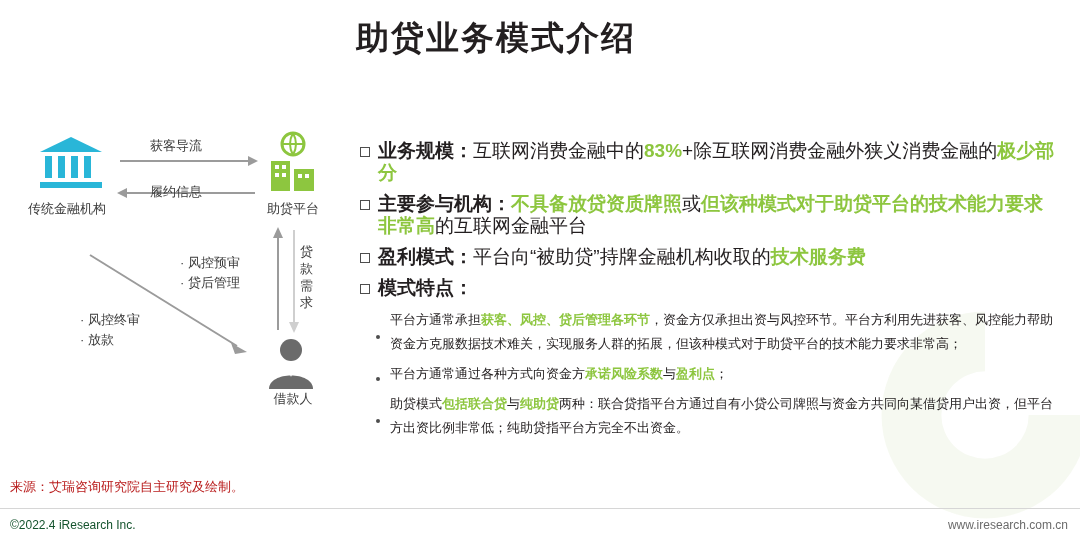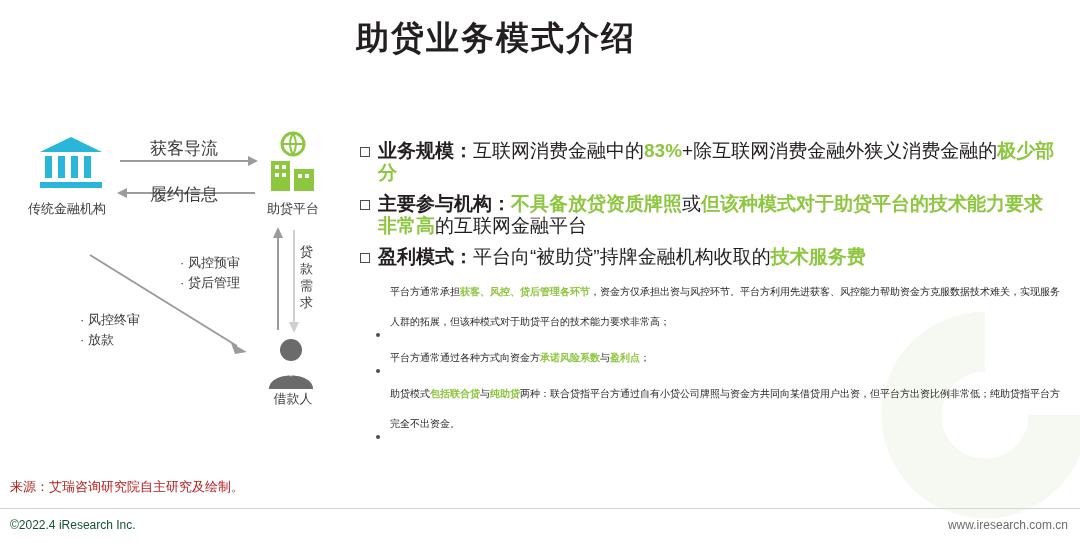--- a/index.html
+++ b/index.html
@@ -75,21 +75,21 @@
     position: absolute;
     left: 265px;
     top: 222px;
     width: 52px;
     height: 55px;
   }
   .person-label { left: 233px; top: 275px; }
 
   .arrow-text {
     position: absolute;
-    font-size: 17px;
+    font-size: 13px;
     color: #3b3b3b;
   }
   .top-arrow-1 { left: 150px; top: 22px; }
   .top-arrow-2 { left: 150px; top: 68px; }
 
   .vert-text {
     position: absolute;
     left: 300px;
     top: 128px;
     font-size: 13px;
@@ -130,23 +130,23 @@
     margin-right: 8px;
   }
   .li-text { flex: 1 1 auto; }
   .green { color: #8dc63f; font-weight: bold; }
   .sub-list {
     margin-left: 16px;
     margin-top: 4px;
   }
   .sub-li {
     display: flex;
-    align-items: flex-end;
-    font-size: 10px;
-    line-height: 30px;
+    align-items: center;
+    font-size: 13px;
+    line-height: 24px;
     margin-bottom: 6px;
   }
   .dot {
     flex: 0 0 auto;
     width: 4px;
     height: 4px;
     background: #4d4d4d;
     border-radius: 50%;
     margin-top: 9px;
     margin-right: 10px;
@@ -269,20 +269,24 @@
           <span class="li-text"><span style="font-weight: bold;">业务规模：</span><span>互联网消费金融中的</span><span class="green">83%</span><span>+除互联网消费金融外狭义消费金融的</span><span class="green">极少部分</span></span>
         </div>
         <div class="li">
           <span class="sq"></span>
           <span class="li-text"><span style="font-weight: bold;">主要参与机构：</span><span class="green">不具备放贷资质牌照</span><span>或</span><span class="green">但该种模式对于助贷平台的技术能力要求非常高</span><span>的</span><span>互联网金融平台</span></span>
         </div>
         <div class="li">
           <span class="sq"></span>
           <span class="li-text"><span style="font-weight: bold;">盈利模式：</span><span>平台向“被助贷”持牌金融机构收取的</span><span class="green">技术服务费</span></span>
         </div>
+        <div class="li">
+          <span class="sq"></span>
+          <span class="li-text"><span style="font-weight: bold;">模式特点：</span></span>
+        </div>
       </div>
     <div class="sub-list" id="sub-items">
         <div class="sub-li">
           <span class="dot"></span>
           <span class="sub-text"><span>平台方通常承担</span><span class="green">获客、风控、贷后管理各环节</span><span>，资金方仅承担出资与风控环节。平台方利用先进获客、风控能力帮助资金方克服数据技术难关，实现服务人群的拓展，但该种模式对于助贷平台的技术能力要求非常高；</span></span>
         </div>
         <div class="sub-li">
           <span class="dot"></span>
           <span class="sub-text"><span>平台方通常通过各种方式向资金方</span><span class="green">承诺风险系数</span><span>与</span><span class="green">盈利点</span><span>；</span></span>
         </div>

